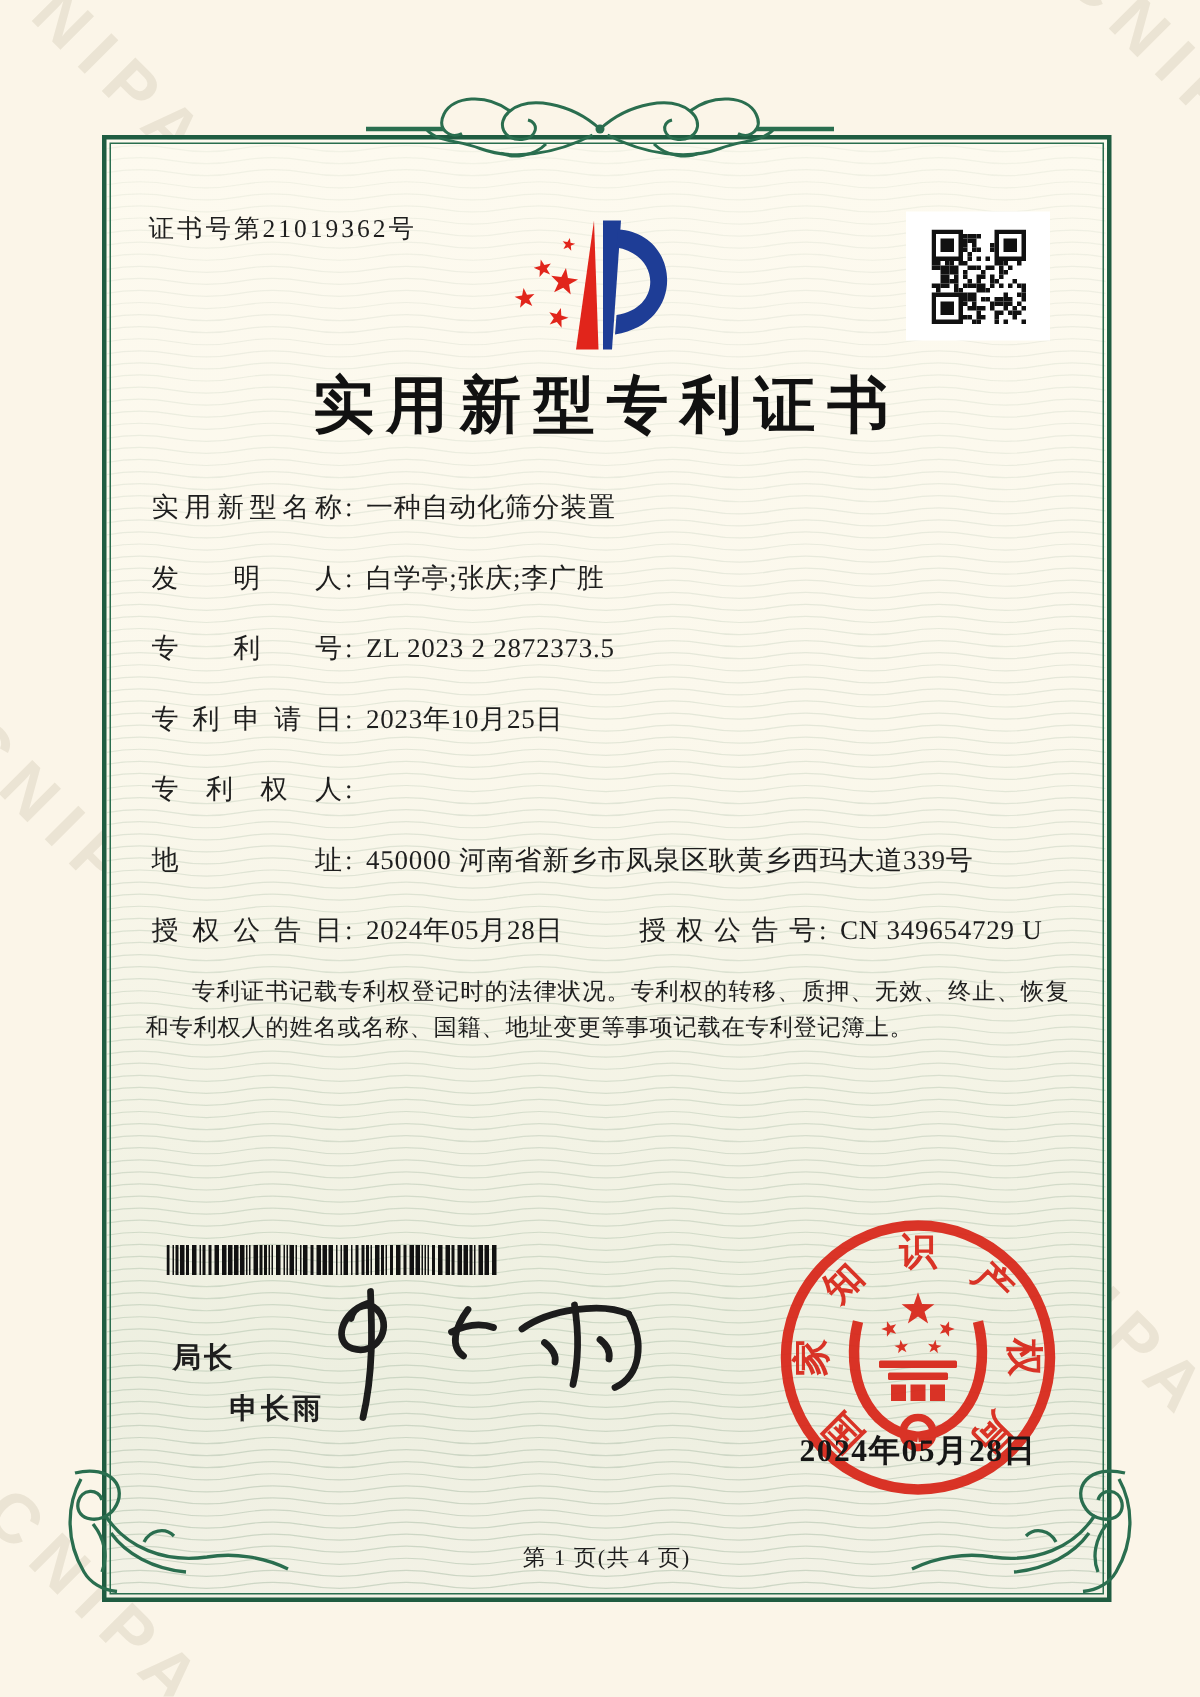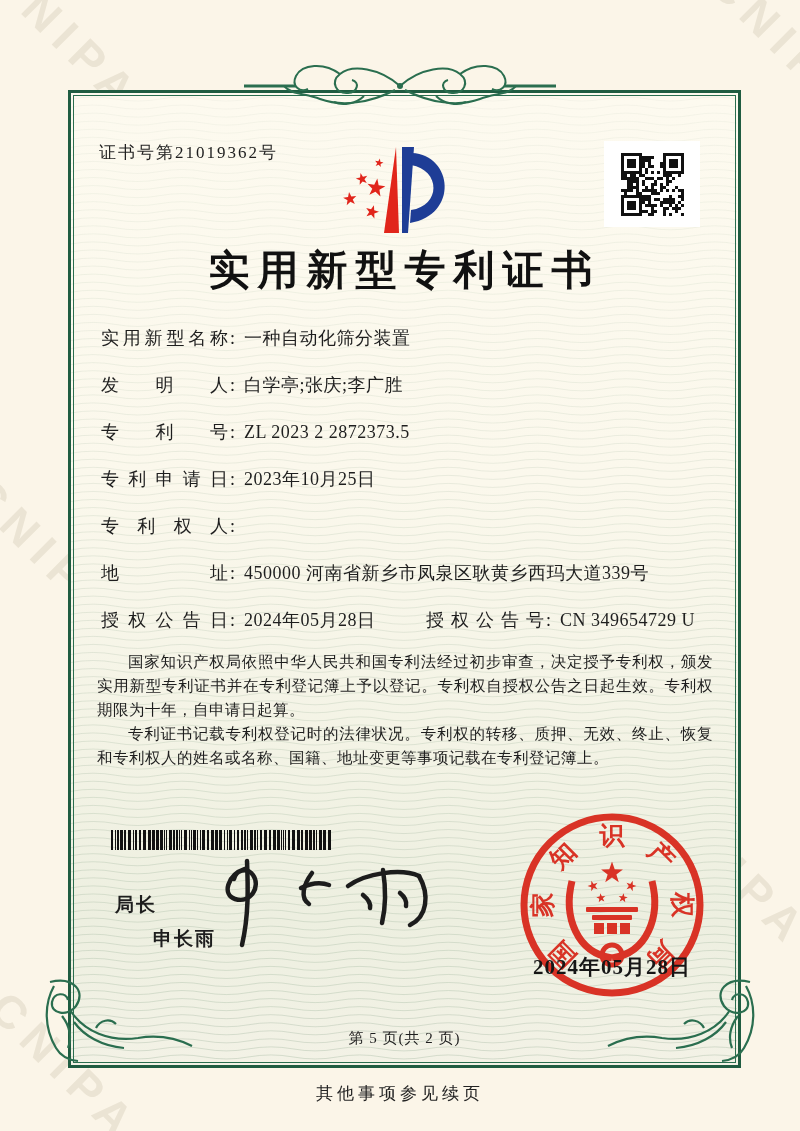--- a/index.html
+++ b/index.html
@@ -432,21 +432,20 @@
             <span>公</span>
             <span>告</span>
             <span>号</span>
           </span>
           <span class="colon">:</span>
           <span class="fvalue">CN 349654729 U</span>
       </span>
     </div>
 
     <div class="paras">
-      <p>国家知识产权局依照中华人民共和国专利法经过初步审查，决定授予专利权，颁发实用新型专利证书并在专利登记簿上予以登记。专利权自授权公告之日起生效。专利权期限为十年，自申请日起算。</p>
       <p>专利证书记载专利权登记时的法律状况。专利权的转移、质押、无效、终止、恢复和专利权人的姓名或名称、国籍、地址变更等事项记载在专利登记簿上。</p>
     </div>
 
     <svg class="barcode" id="barcode" width="224" height="20" viewBox="0 0 224 20">
         <rect x="0" y="0" width="2" height="20" fill="#111"></rect>
         <rect x="4" y="0" width="1" height="20" fill="#111"></rect>
         <rect x="6" y="0" width="2" height="20" fill="#111"></rect>
         <rect x="9" y="0" width="3" height="20" fill="#111"></rect>
         <rect x="13" y="0" width="2" height="20" fill="#111"></rect>
         <rect x="17" y="0" width="3" height="20" fill="#111"></rect>
@@ -549,21 +548,21 @@
           <rect x="91" y="114" width="10" height="11"></rect>
           <rect x="104" y="114" width="10" height="11"></rect>
           <path d="M96,149 C61,144 47,108 56,72" fill="none" stroke="#d8281b" stroke-width="7"></path>
           <path d="M96,149 C131,144 145,108 136,72" fill="none" stroke="#d8281b" stroke-width="7"></path>
           <circle cx="96" cy="146" r="10" fill="none" stroke="#d8281b" stroke-width="5"></circle>
         </g>
       </g>
     </svg>
     <div class="seal-date">2024年05月28日</div>
 
-    <div class="page-note">第 5 页(共 2 页)</div>
+    <div class="page-note">第 1 页(共 4 页)</div>
   </div>
 
   <svg class="ornament orn-top" width="312" height="60" viewBox="0 0 312 60">
     <g id="flourishL" fill="none" stroke="#2a6e4f" stroke-width="2">
       <path d="M156,30 C136,12 108,8 96,18 C86,26 92,38 104,37 C114,36 116,26 108,24"></path>
       <path d="M96,18 C80,6 58,8 52,20 C47,30 56,37 64,33"></path>
       <path d="M151,34 C126,47 98,51 76,43 C60,37 48,39 40,30"></path>
       <path d="M52,30 L0,30" stroke-width="3"></path>
       <path d="M120,40 C112,48 98,50 90,46"></path>
     </g>
@@ -586,14 +585,13 @@
     <g fill="none" stroke="#2a6e4f" stroke-width="2.2">
       <path d="M10,6 C34,0 46,16 36,30 C28,41 10,38 12,26 C14,16 26,16 28,24"></path>
       <path d="M14,10 C4,28 4,52 16,72 C20,79 28,84 38,85"></path>
       <path d="M30,34 C44,56 70,66 98,62 C116,59 136,62 152,70"></path>
       <path d="M34,46 C44,60 62,70 84,72"></path>
       <path d="M56,52 C60,44 70,42 76,48"></path>
       <path d="M22,40 C30,50 32,62 28,72"></path>
     </g>
   </svg>
 
-  <div class="footer-note">其他事项参见续页</div>
 </div>
 
 </body></html>

